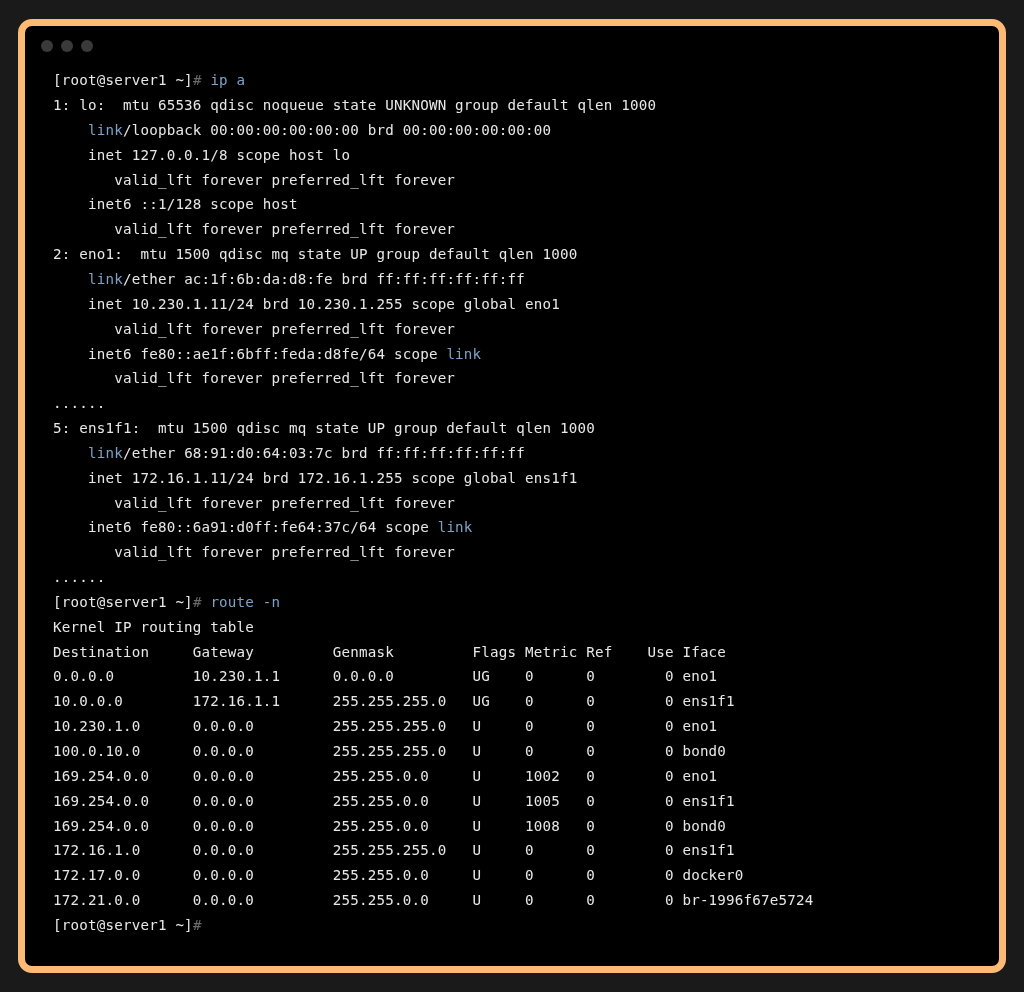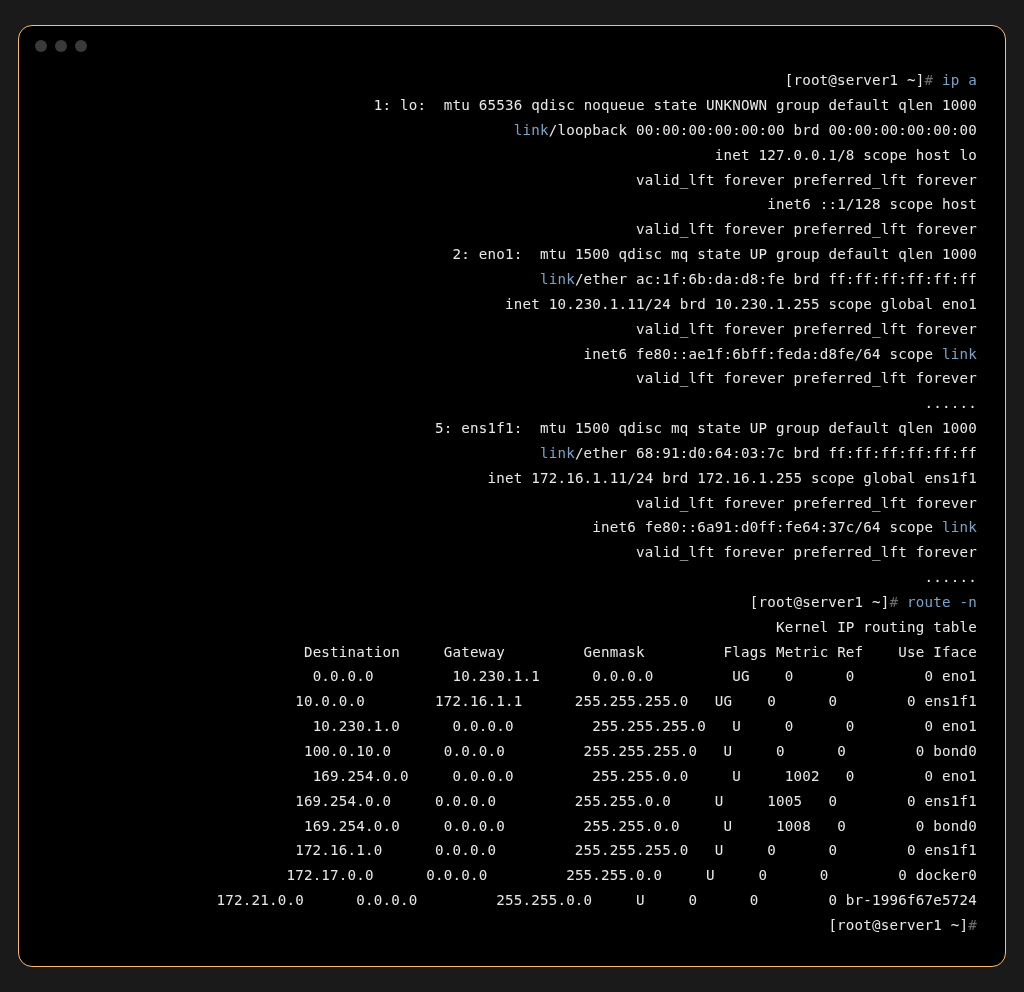--- a/index.html
+++ b/index.html
@@ -8,28 +8,27 @@
       display: flex;
       align-items: center;
       justify-content: center;
       min-height: 992px;
       width: 1024px;
       padding: 18px;
       font-family: 'SF Mono', 'Menlo', 'Monaco', 'Consolas', monospace;
     }
     .terminal-window {
       background: #000;
-      border: 1px solid #fdba74;
+      border: 7px solid #fdba74;
       border-radius: 14px;
       width: 100%;
       height: 100%;
       overflow: hidden;
       display: flex;
       flex-direction: column;
-      text-align: right;
     }
     .title-bar {
       display: flex;
       gap: 8px;
       padding: 14px 16px 4px 16px;
     }
     .traffic-light {
       width: 12px;
       height: 12px;
       border-radius: 50%;

